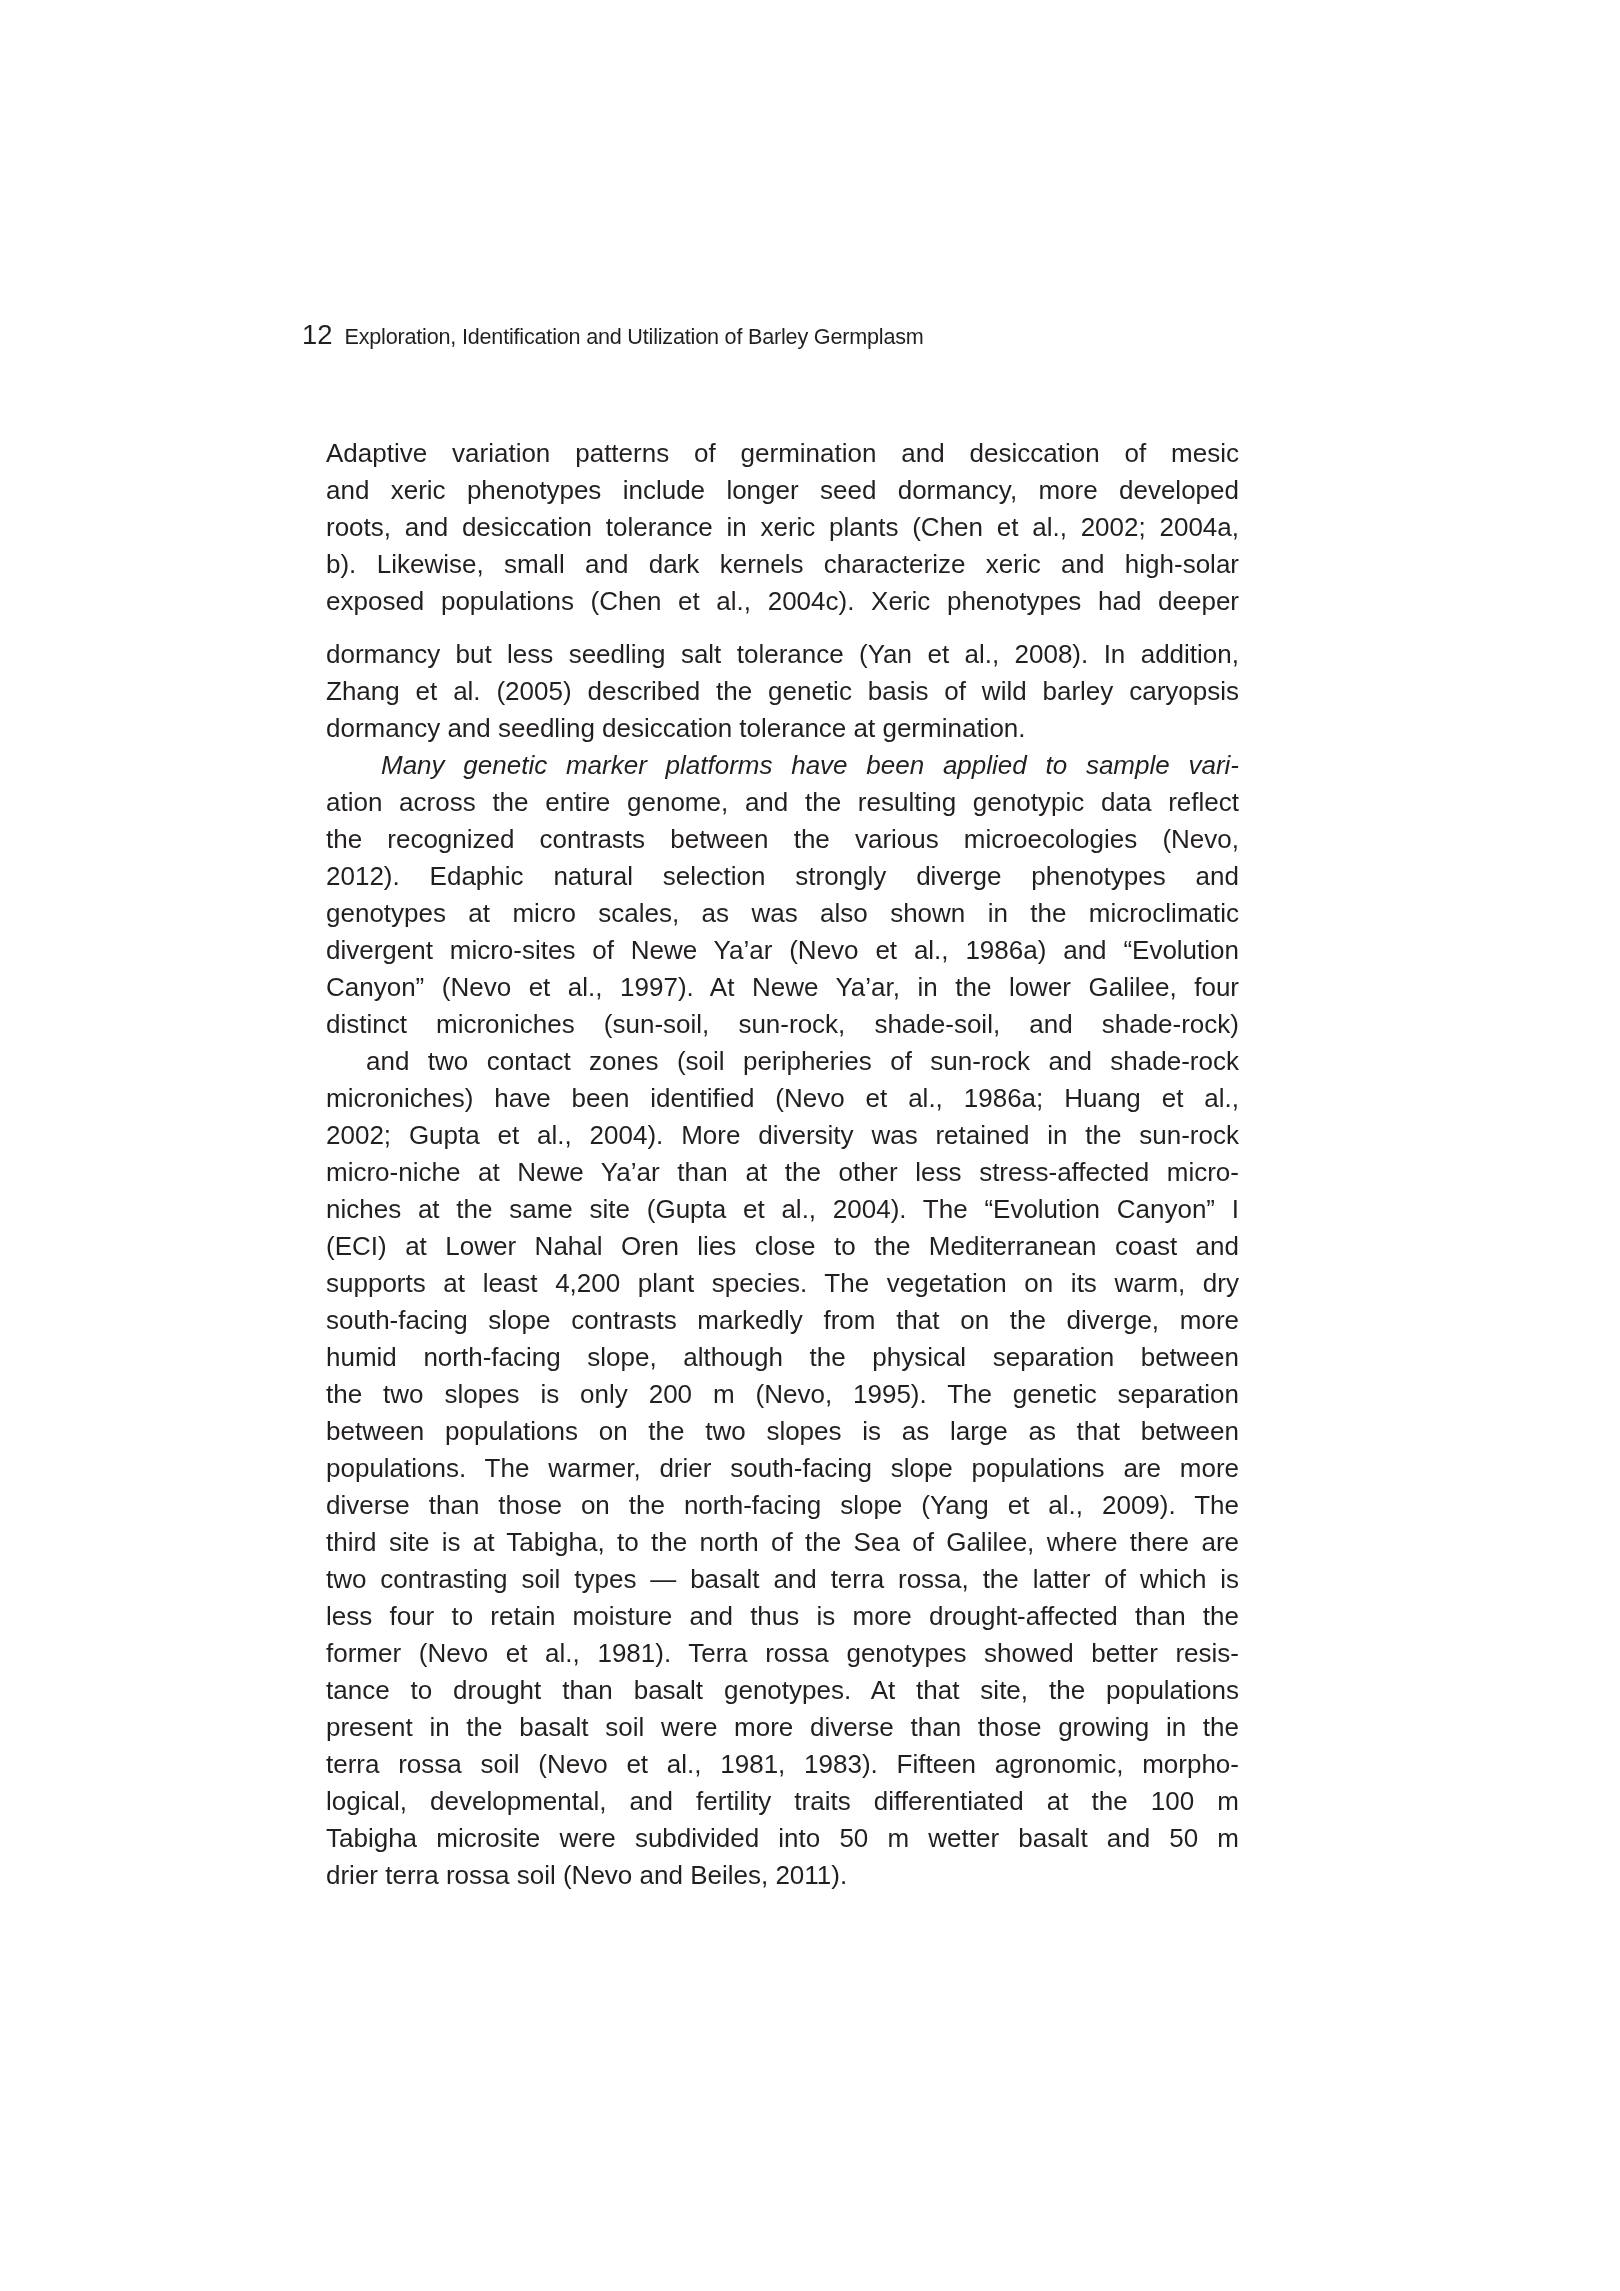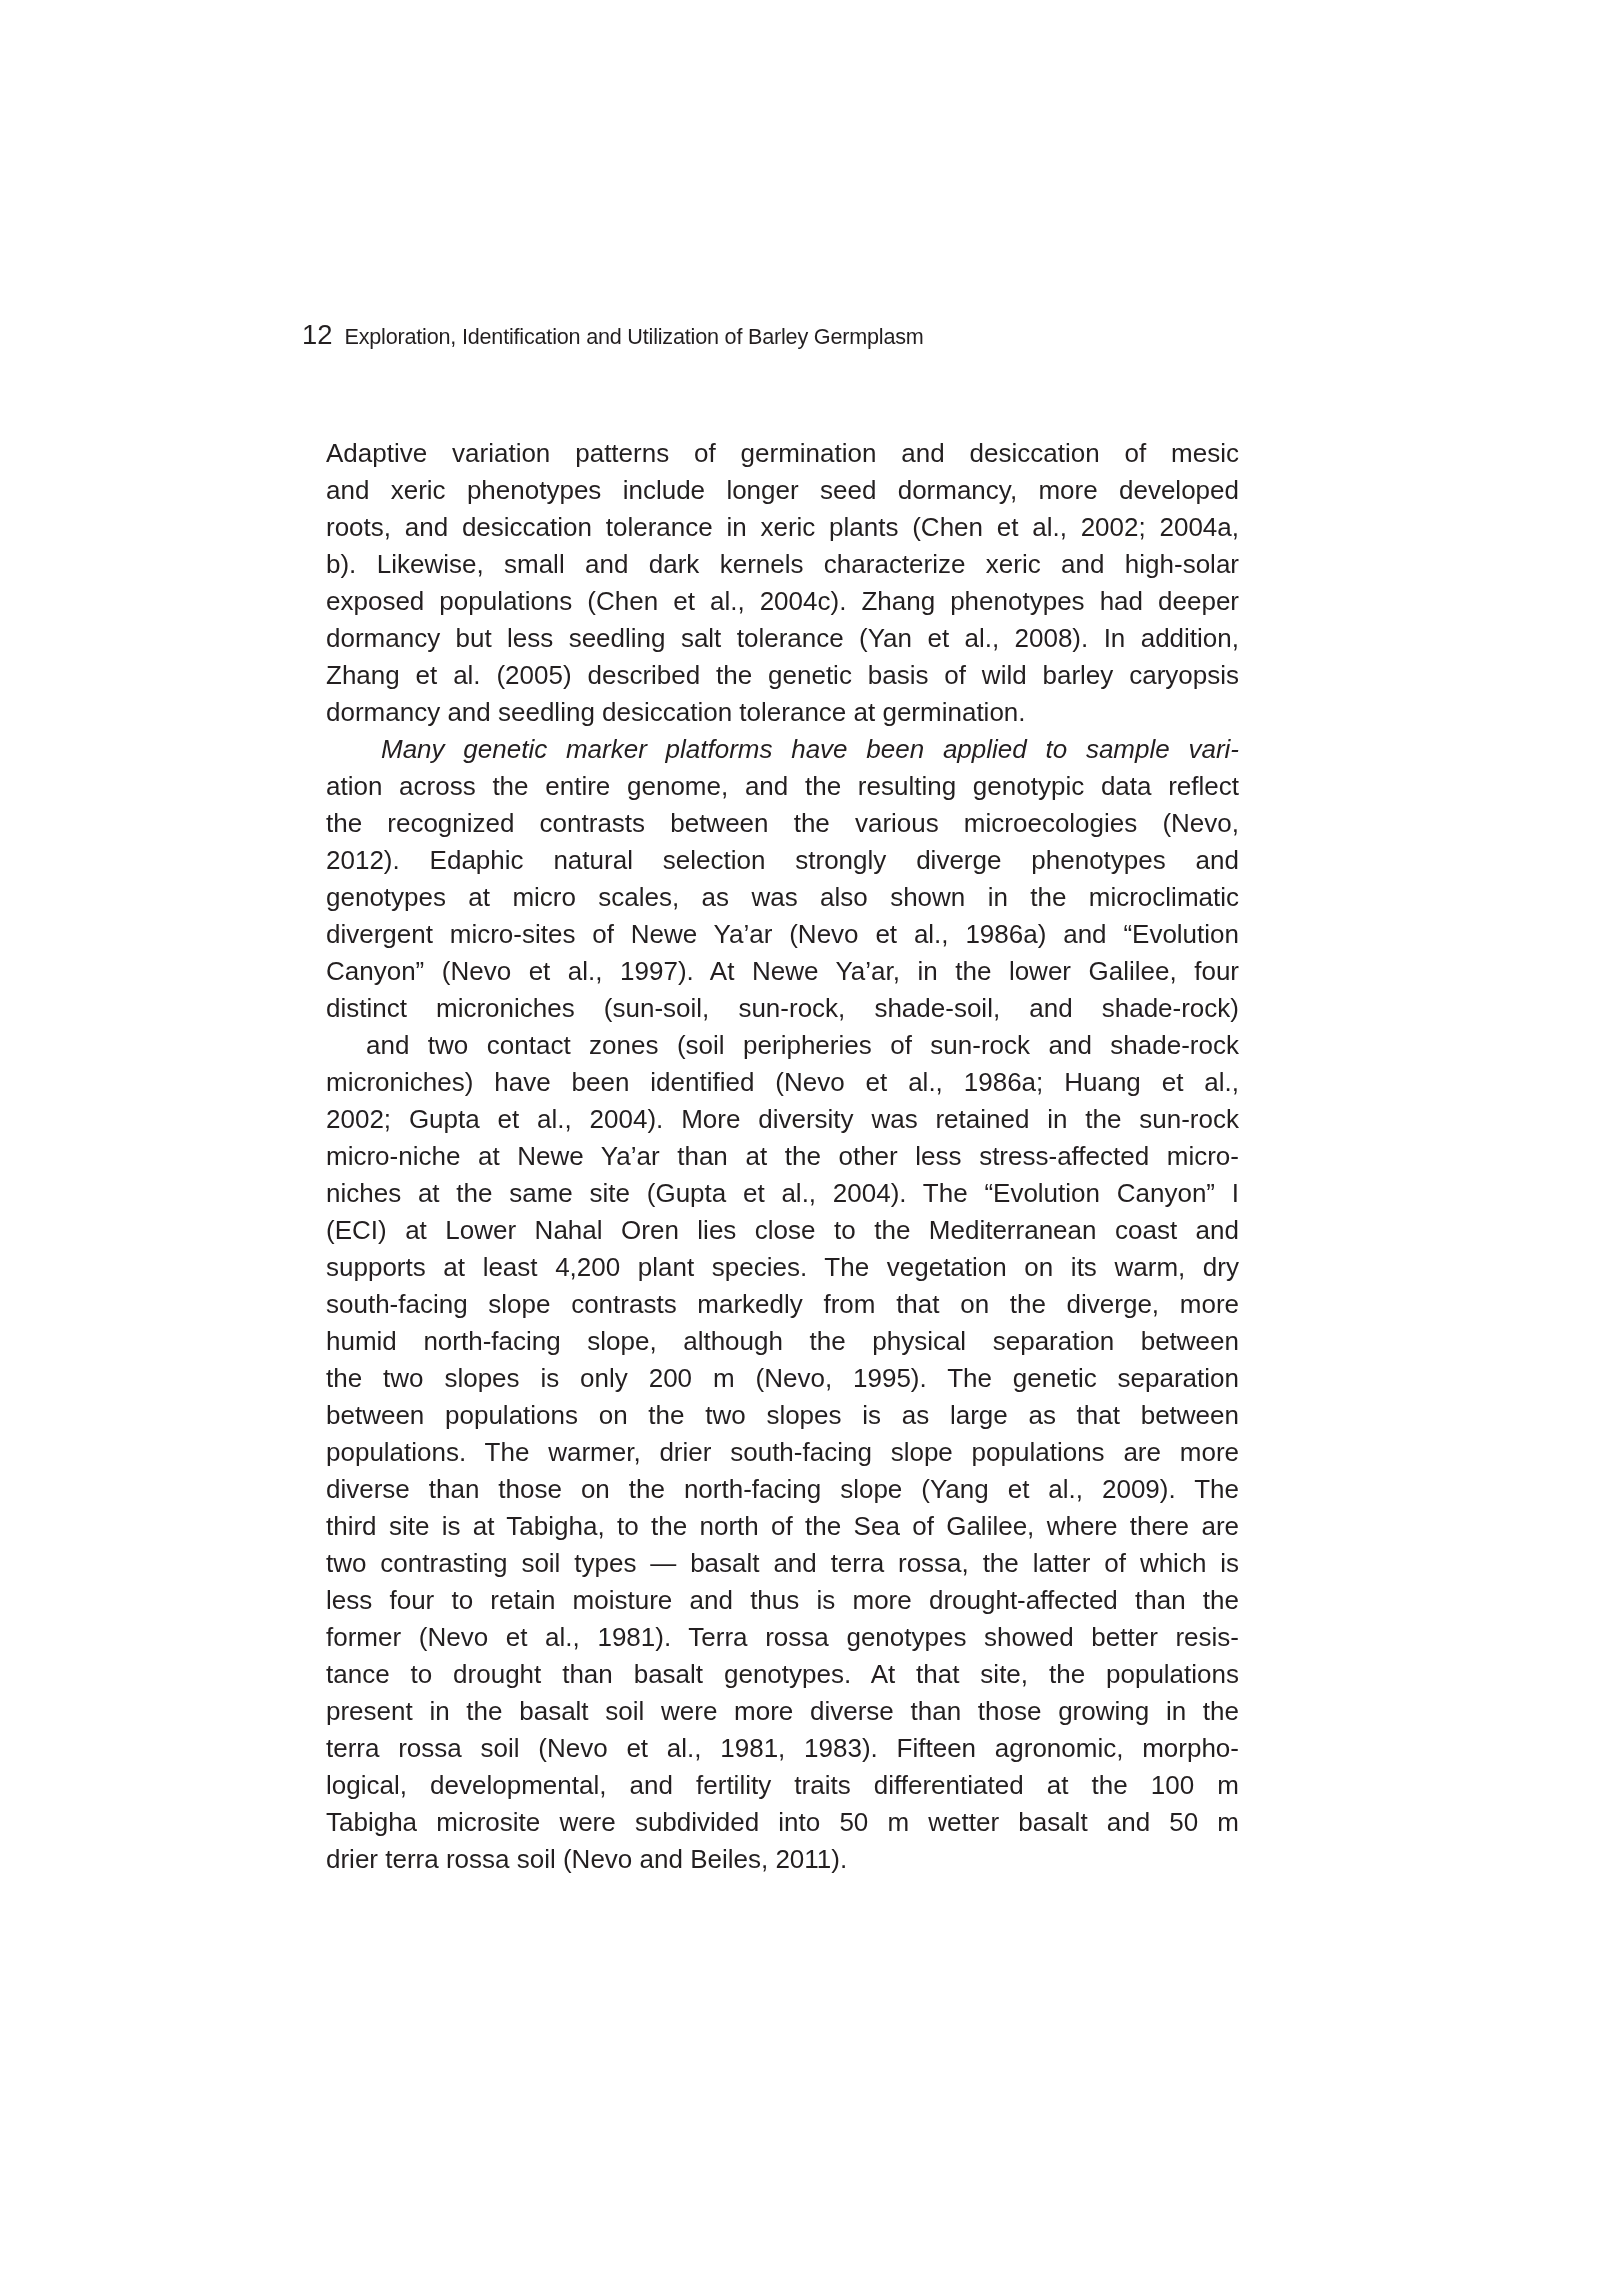--- a/index.html
+++ b/index.html
@@ -59,22 +59,22 @@
 <div class="running-head">
   <span class="page-number">12</span><span class="running-title">Exploration, Identification and Utilization of Barley Germplasm</span>
 </div>
 
 <div class="body-text">
   <div class="paragraph">
     <span class="line" style="white-space: normal; text-align-last: justify;">Adaptive variation patterns of germination and desiccation of mesic</span>
     <span class="line" style="white-space: normal; text-align-last: justify;">and xeric phenotypes include longer seed dormancy, more developed</span>
     <span class="line" style="white-space: normal; text-align-last: justify;">roots, and desiccation tolerance in xeric plants (Chen et al., 2002; 2004a,</span>
     <span class="line" style="white-space: normal; text-align-last: justify;">b). Likewise, small and dark kernels characterize xeric and high-solar</span>
-    <span class="line" style="white-space: normal; text-align-last: justify;">exposed populations (Chen et al., 2004c). Zhang phenotypes had deeper</span>
-    <span class="line" style="white-space: normal; text-align-last: justify;">dormancy but less seedling salt tolerance (Yan et al., 2008). In addition,</span>
+    <span class="line" style="white-space: normal; text-align-last: justify;">exposed populations (Chen et al., 2004c). Xeric phenotypes had deeper</span>
+    <span class="line" style="white-space: normal; text-align-last: justify; margin-top: 16px;">dormancy but less seedling salt tolerance (Yan et al., 2008). In addition,</span>
     <span class="line" style="white-space: normal; text-align-last: justify;">Zhang et al. (2005) described the genetic basis of wild barley caryopsis</span>
     <span class="line last" style="white-space: normal;">dormancy and seedling desiccation tolerance at germination.</span>
   </div>
   <div class="paragraph">
     <span class="line indent" style="white-space: normal; text-align-last: justify;">Many genetic marker platforms have been applied to sample vari-</span>
     <span class="line" style="white-space: normal; text-align-last: justify;">ation across the entire genome, and the resulting genotypic data reflect</span>
     <span class="line" style="white-space: normal; text-align-last: justify;">the recognized contrasts between the various microecologies (Nevo,</span>
     <span class="line" style="white-space: normal; text-align-last: justify;">2012). Edaphic natural selection strongly diverge phenotypes and</span>
     <span class="line" style="white-space: normal; text-align-last: justify;">genotypes at micro scales, as was also shown in the microclimatic</span>
     <span class="line" style="white-space: normal; text-align-last: justify;">divergent micro-sites of Newe Ya’ar (Nevo et al., 1986a) and “Evolution</span>

